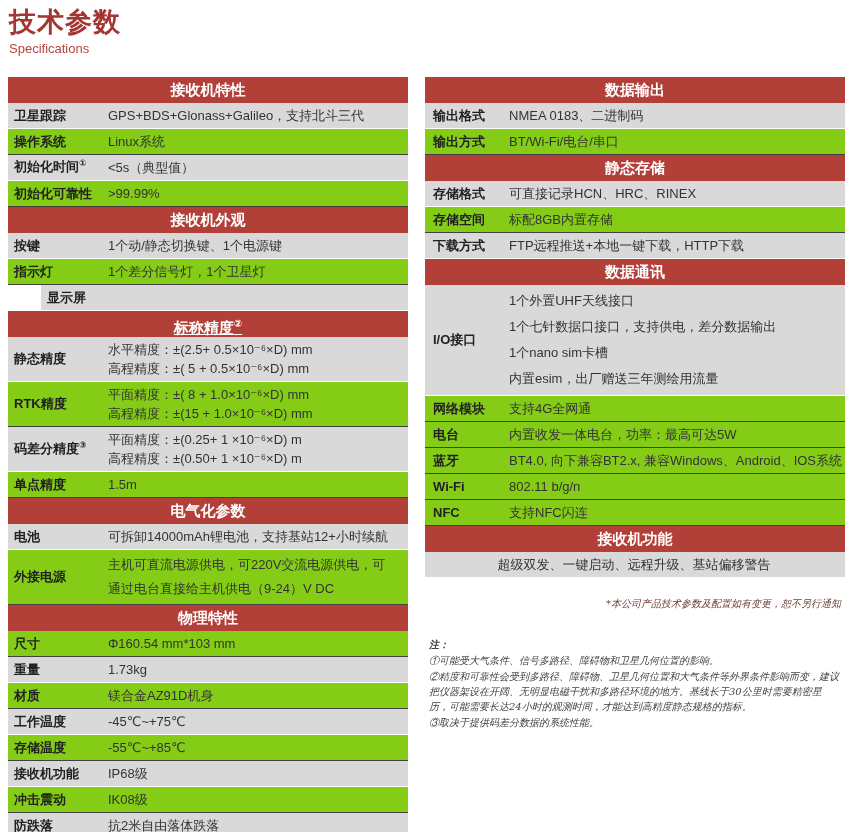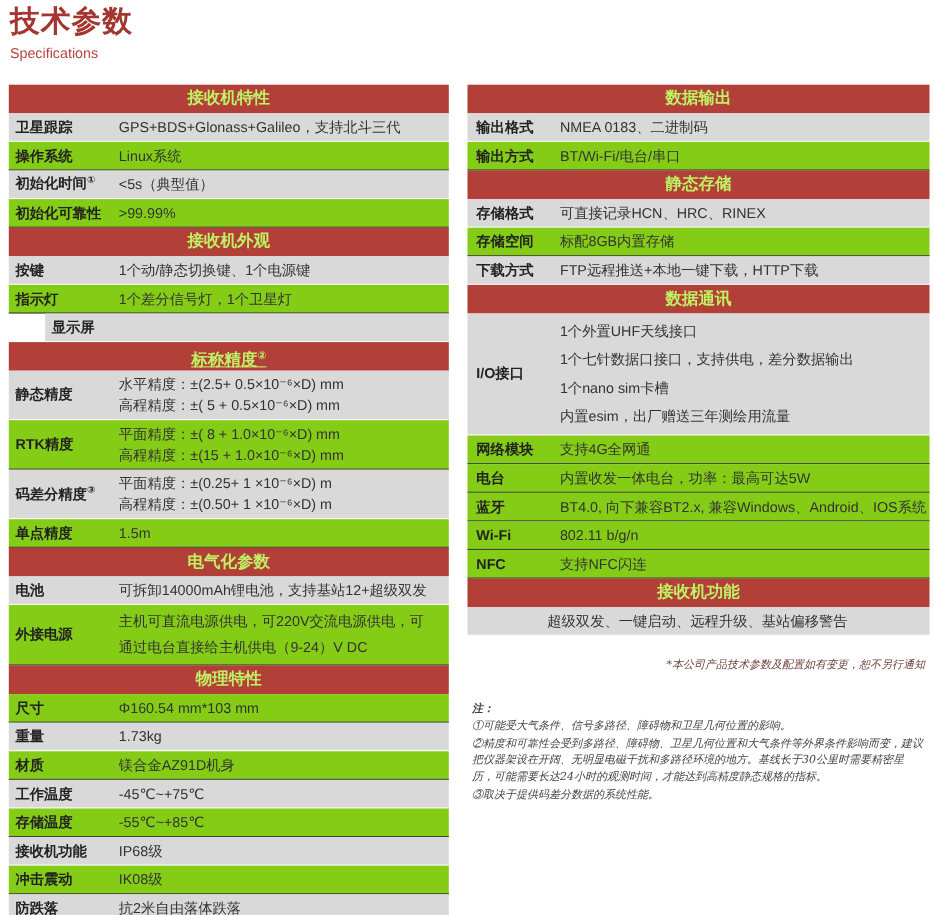--- a/index.html
+++ b/index.html
@@ -14,21 +14,21 @@
     margin:0;font-size:27px;line-height:32px;font-weight:bold;
     color:#a43631;letter-spacing:1px;
   }
   .page-subtitle{font-size:13px;color:#b5443c;margin-top:3px;}
   .cols{display:flex;align-items:flex-start;margin-top:21px;padding-left:8px;}
   .col{display:block;}
   .col-left{width:400px;margin-right:17px;}
   .col-right{width:420px;}
   .spec-section{width:100%;}
   .sec-header{
-    background:#b23f38;color:#bef264;text-align:center;
+    background:#b23f38;color:#ffffff;text-align:center;
     font-weight:bold;font-size:15px;line-height:26px;height:26px;
   }
   .sec-header sup{font-size:10px;}
   .row{
     display:flex;align-items:center;
     min-height:25px;font-size:13px;
     border-bottom:1px solid #404040;
     background:#84cc16;
   }
   .row.shaded{background:#d9d9d9;border-bottom:1px solid #fff;}
@@ -57,21 +57,21 @@
     font-size:10px;color:#3f3f3f;line-height:15px;
   }
   .notes .notes-title{font-weight:bold;}
   .notes .note-item{margin-top:1px;}
 </style>
 </head>
 <body>
 
 <div class="page">
   <div class="page-header">
-    <h1 class="page-title" style="color: rgb(164, 54, 49); font-family: Liberation Mono, monospace;">技术参数</h1>
+    <h1 class="page-title" style="color: rgb(164, 54, 49);">技术参数</h1>
     <div class="page-subtitle">Specifications</div>
   </div>
   <div class="cols">
     <div class="col col-left" id="col-left">
         <section class="spec-section">
           <div class="sec-header" style="background: rgb(178, 63, 56);"><span>接收机特性</span></div>
           <div class="row shaded" style="background: rgb(217, 217, 217);">
             <div class="label"><span>卫星跟踪</span></div>
             <div class="val">
               <div class="line">GPS+BDS+Glonass+Galileo，支持北斗三代</div>
@@ -142,21 +142,21 @@
             <div class="val">
               <div class="line">1.5m</div>
             </div>
           </div>
         </section>
         <section class="spec-section">
           <div class="sec-header" style="background: rgb(178, 63, 56);"><span>电气化参数</span></div>
           <div class="row shaded" style="background: rgb(217, 217, 217);">
             <div class="label"><span>电池</span></div>
             <div class="val">
-              <div class="line">可拆卸14000mAh锂电池，支持基站12+超级双发</div>
+              <div class="line">可拆卸14000mAh锂电池，支持基站12+小时续航</div>
             </div>
           </div>
           <div class="row tall">
             <div class="label"><span>外接电源</span></div>
             <div class="val">
               <div class="line">主机可直流电源供电，可220V交流电源供电，可</div>
               <div class="line">通过电台直接给主机供电（9-24）V DC</div>
             </div>
           </div>
         </section>

